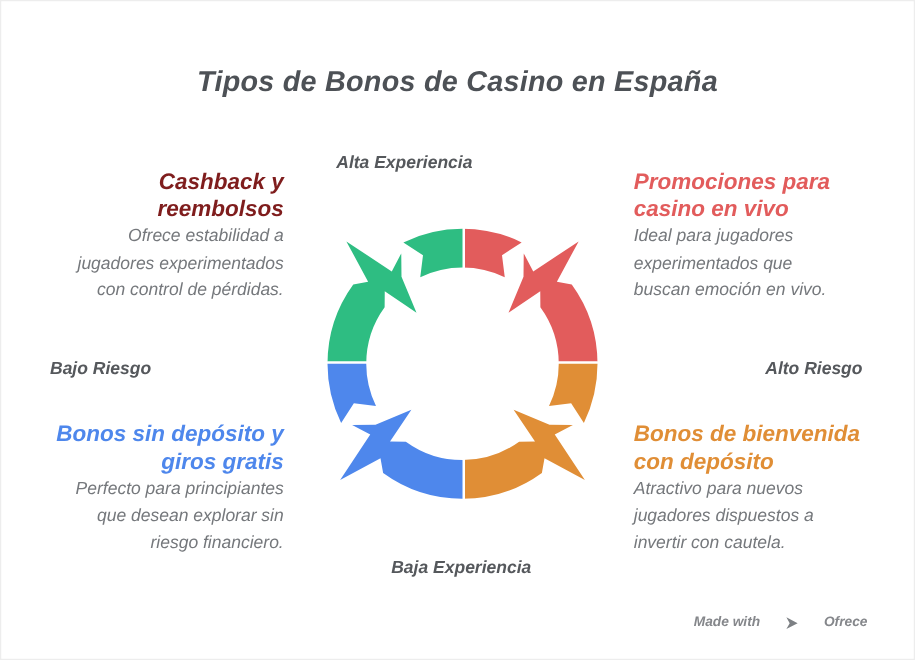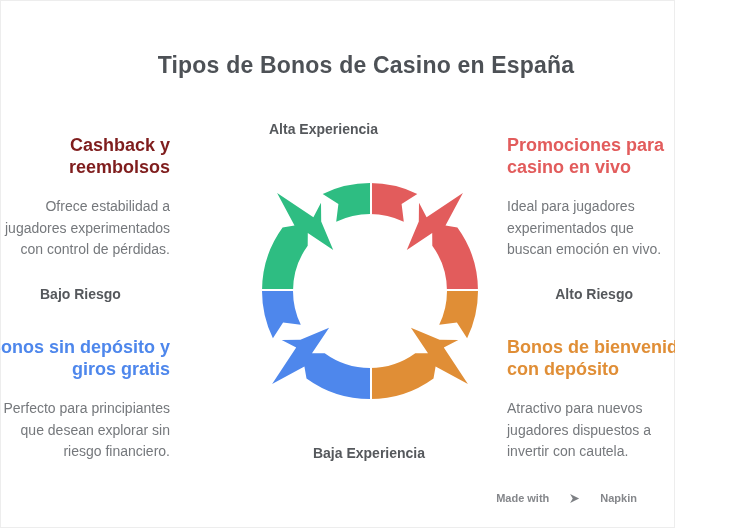--- a/index.html
+++ b/index.html
@@ -1,35 +1,36 @@
 <!DOCTYPE html>
 <html><head>
 <meta charset="utf-8">
 <style>
   html,body { margin:0; padding:0; background:#fff; }
   .canvas {
-    position:relative; width:675px; height:528px; background:#ffffff;
+    position:relative; width:732px; height:528px; background:#ffffff;
     font-family:"Liberation Sans", sans-serif; overflow:hidden;
     box-shadow: inset 0 0 0 1px #ededed;
+    font-style: italic;
   }
   .title {
     position:absolute; top:52px; left:0; width:732px; text-align:center;
     font-size:23px; font-weight:bold; color:#4d5156; letter-spacing:.2px;
   }
   .axis-label {
     position:absolute; font-size:14px; font-weight:600; color:#55585c; white-space:nowrap;
   }
   .axis-top    { top:121px; left:269px; width:200px; text-align:left; }
   .axis-bottom { top:445px; left:269px; width:200px; text-align:center; }
   .axis-left   { top:286px; left:40px; }
   .axis-right  { top:286px; right:42px; }
 
   .qblock { position:absolute; width:210px; }
   .qblock .hd { font-size:18px; font-weight:bold; line-height:22px; white-space:pre-line; }
-  .qblock .ds { margin-top:18px; font-size:14px; line-height:21.5px; color:#75787c; white-space:pre-line; }
+  .qblock .ds { font-size:14px; line-height:21.5px; color:#75787c; white-space:pre-line; }
   .q-topleft     { top:134px; right:505px; text-align:right; }
   .q-topright    { top:134px; left:507px; text-align:left; }
   .q-bottomleft  { top:336px; right:505px; text-align:right; }
   .q-bottomright { top:336px; left:507px; text-align:left; }
   .hd-green  { color:#7f1d1d; }
   .hd-red    { color:#e25c5c; }
   .hd-blue   { color:#4e87ec; }
   .hd-orange { color:#e08e36; }
 
   svg.cycle {
@@ -116,16 +117,16 @@
 invertir con cautela.</div>
   </div>
 
   <div class="footer">
     <span>Made with</span>
     <span class="napkin-glyph">
       <svg width="11" height="11" viewBox="0 0 10 10">
           <path d="M1 0.8 L9.2 5 L1 9.2 L3.4 5 Z" fill="#7d8084" stroke="none"></path>
         </svg>
     </span>
-    <span>Napkin</span>
+    <span>Ofrece</span>
   </div>
 
 </div>
 
 </body></html>

